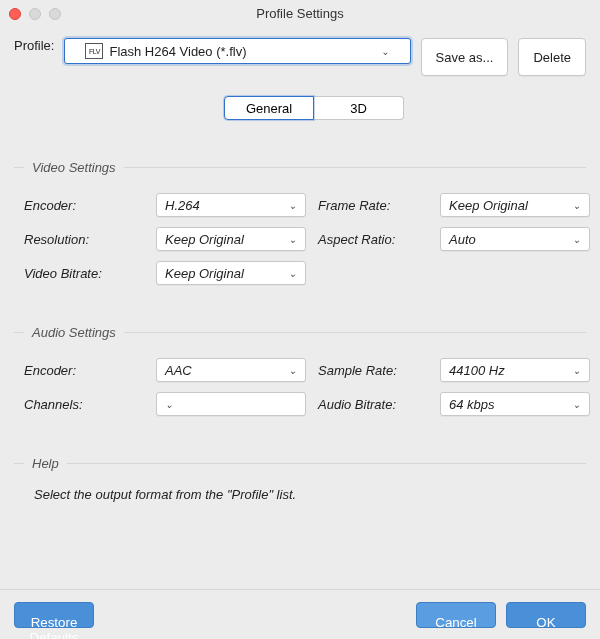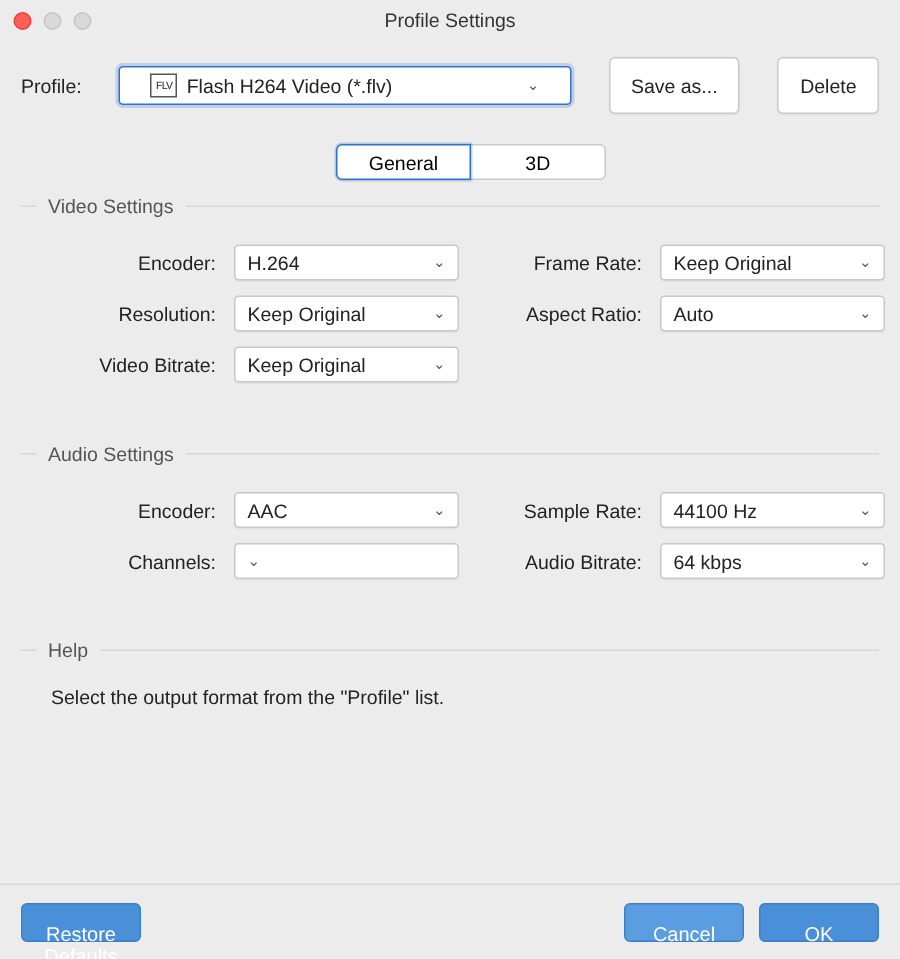--- a/index.html
+++ b/index.html
@@ -24,22 +24,21 @@
     position: absolute;
     left: 9px; top: 8px;
     display: flex; gap: 8px;
   }
   .tl { width: 12px; height: 12px; border-radius: 50%; }
   .close-btn { background: #ff5f57; border: 1px solid #e14138; }
   .dim { background: #d9d9d9; border: 1px solid #c5c5c5; }
 
   .row-profile {
     display: flex;
-    align-items: center;
-    gap: 25px;
+    gap: 10px;
     padding: 10px 14px 0 14px;
   }
   .label { text-align: right; }
   .profile-select {
     flex: 1 1 auto;
     display: flex;
     align-items: center;
     height: 26px;
     background: #fff;
     border: 1px solid #2f72c9;
@@ -89,41 +88,42 @@
     background: #fff;
     border: 1px solid #c8c8c8;
     font-size: 13px;
     cursor: default;
   }
   .seg-btn:first-child { border-radius: 4px 0 0 4px; }
   .seg-btn:last-child { border-radius: 0 4px 4px 0; border-left: none; }
   .seg-btn.active { border: 1px solid #2f72c9; box-shadow: 0 0 0 1px rgba(52,120,210,0.3); position:relative; z-index:1;}
 
   .group {
-    margin: 10px 14px 0 14px;
+    margin: 40px 14px 0 14px;
+    font-style: italic;
   }
   .group-title {
     color: #555;
     font-size: 13px;
     position: relative;
     display:flex; align-items:center; gap:8px;
   }
   .group-title::before { content:""; display:block; height:1px; background:#d6d6d6; width:10px; }
   .group-title::after { content:""; display:block; height:1px; background:#d6d6d6; flex:1; }
 
   .form-grid {
     display: grid;
     grid-template-columns: 120px 150px 110px 150px;
     column-gap: 12px;
     row-gap: 10px;
     align-items: center;
     margin-top: 18px;
     margin-left: 10px;
   }
-  .form-grid .label { text-align: right; font-size:13px; color:#222;}
+  .form-grid .label { text-align: left; font-size:13px; color:#222;}
   .select {
     height: 24px;
     background: #fff;
     border: 1px solid #c8c8c8;
     border-radius: 3px;
     display: flex;
     align-items: center;
     justify-content: space-between;
     padding: 0 8px;
     font-size: 13px;

